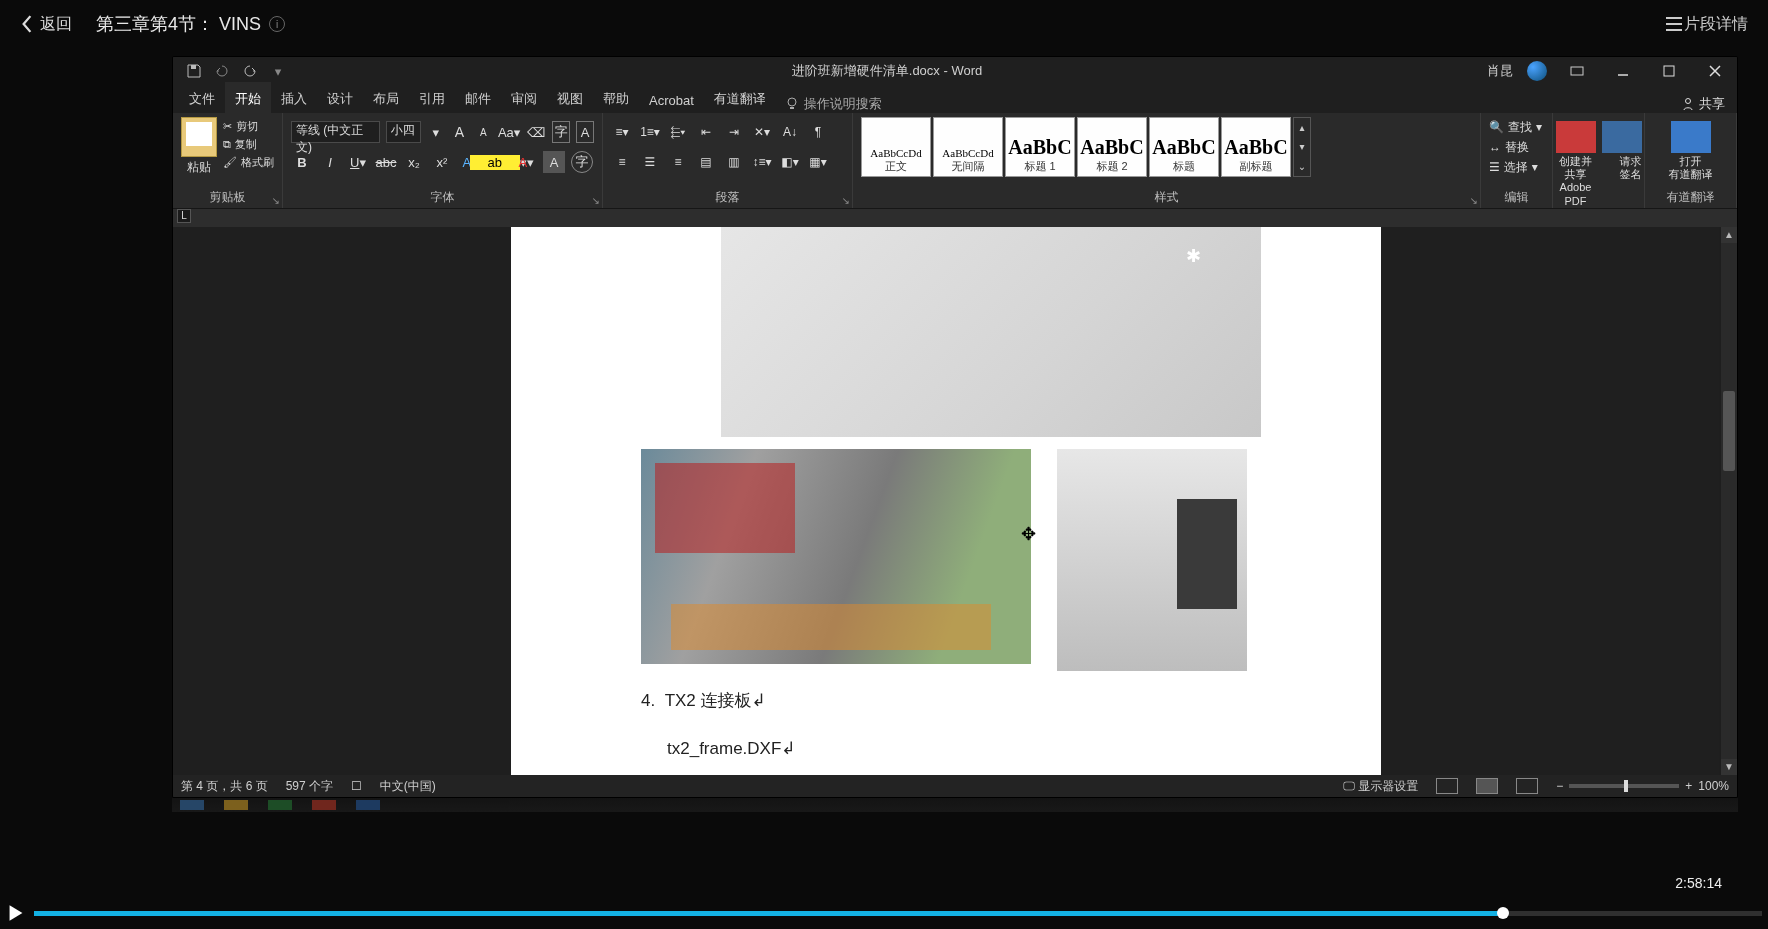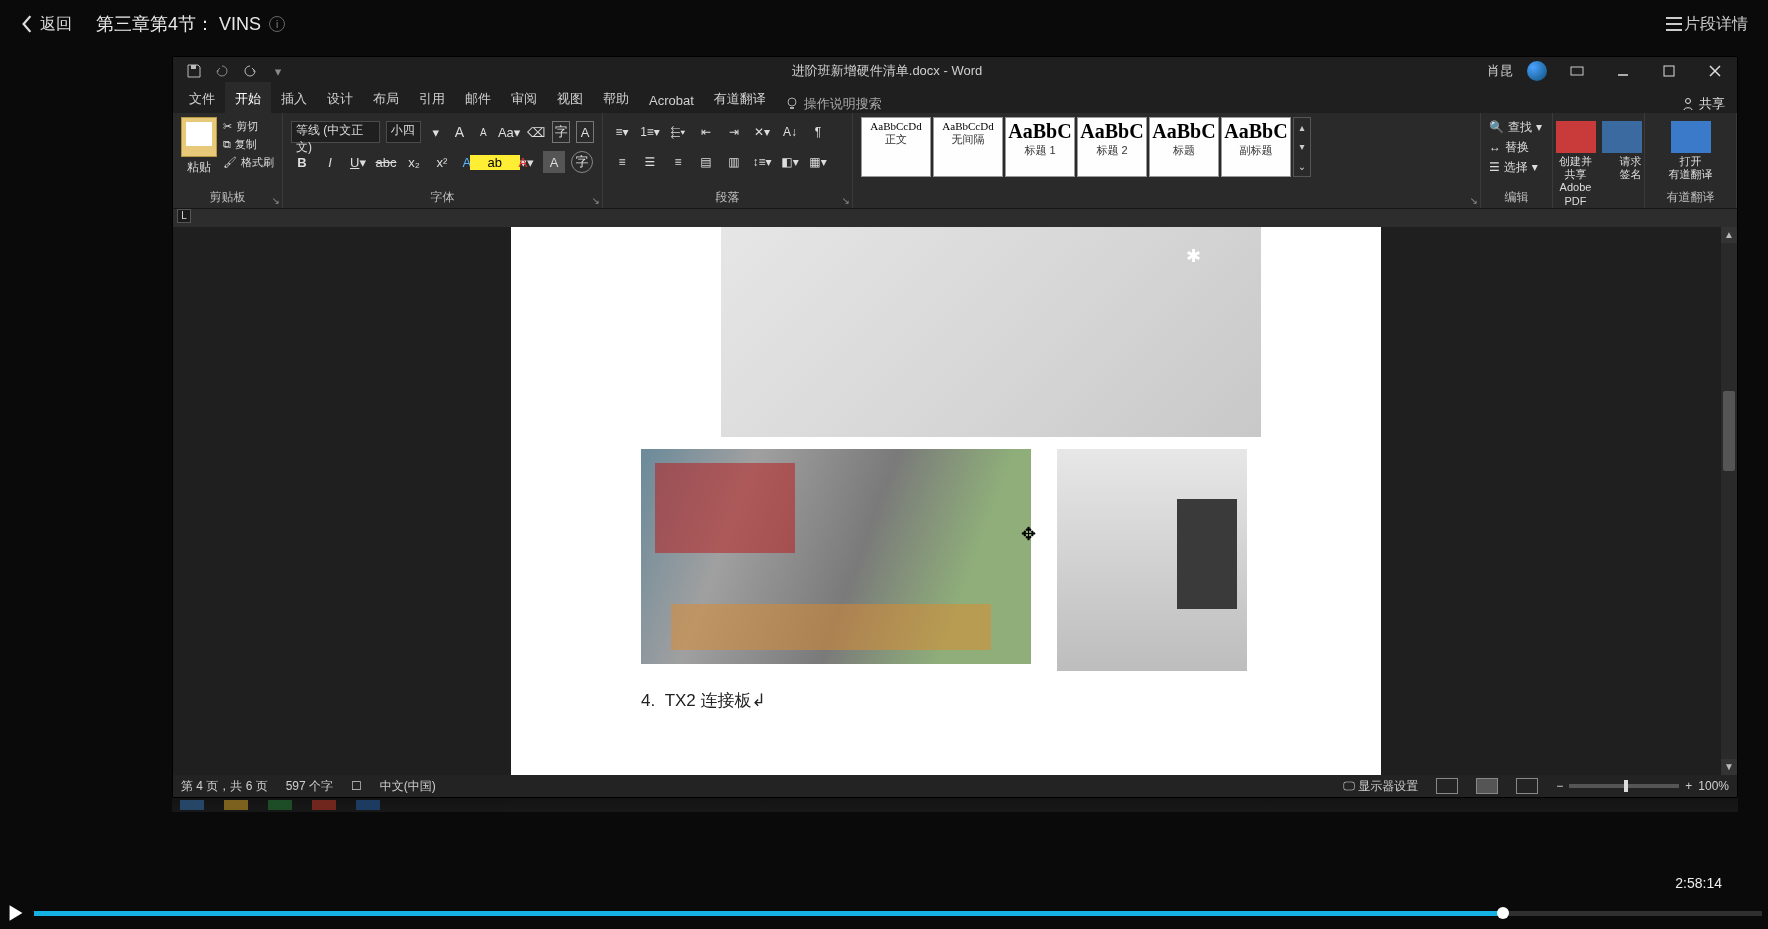--- a/index.html
+++ b/index.html
@@ -64,21 +64,21 @@
 .grp-font .smbtn{width:22px;height:22px;border:1px solid transparent;display:flex;align-items:center;justify-content:center;color:#ddd;font-size:13px;}
 
 
 .grp-para{width:250px;}
 .grp-para .row{display:flex;align-items:center;gap:6px;height:30px;}
 .grp-para .smbtn{width:22px;height:22px;display:flex;align-items:center;justify-content:center;color:#ddd;}
 
 
 .grp-styles{flex:1;min-width:420px;display:flex;flex-direction:column;}
 .style-gallery{display:flex;gap:2px;height:62px;overflow:hidden;}
-.style-item{width:70px;height:60px;background:#fefefe;border:1px solid #999;display:flex;flex-direction:column;align-items:center;justify-content:flex-start;color:#000;font-size:11px;padding:2px;}
+.style-item{width:70px;height:60px;background:#fefefe;border:1px solid #999;display:flex;flex-direction:column;align-items:center;justify-content:flex-end;color:#000;font-size:11px;padding:2px;}
 .style-item .prev{font-family:serif;}
 .style-item.h .prev{font-size:20px;font-weight:bold;}
 .style-item .nm{font-size:11px;color:#333;}
 .style-more{width:18px;height:60px;background:#2a2a2a;border:1px solid #555;display:flex;flex-direction:column;justify-content:space-around;align-items:center;color:#ccc;font-size:10px;}
 
 
 .grp-edit{width:72px;}
 .grp-edit .erow{display:flex;align-items:center;gap:4px;font-size:12px;color:#ddd;height:20px;}
 
 
@@ -333,20 +333,21 @@
         <div class="style-item h">
             <span class="prev">AaBbC</span>
             <span class="nm">副标题</span>
           </div>
         <div class="style-more">
             <span>▴</span>
             <span>▾</span>
             <span>⌄</span>
           </div>
       </div>
+      <div class="label">样式</div>
       <span class="dlaunch">↘</span>
     </div>
 
     <div class="group grp-edit">
       <div>
         <div class="erow">🔍 <span>查找</span> ▾</div>
         <div class="erow">↔ <span>替换</span></div>
         <div class="erow">☰ <span>选择</span> ▾</div>
       </div>
       <div class="label">编辑</div>
@@ -380,20 +381,21 @@
   </div>
 
   <div class="doc-area">
     <div class="page">
       <div class="img-top"></div>
       <div class="imgs-row">
         <div class="imgL"></div>
         <div class="imgR"></div>
       </div>
       <div class="txt"><span>4.</span>&nbsp;&nbsp;<span>TX2 连接板</span>↲</div>
+      <div class="txt2"><span>tx2_frame.DXF</span>↲</div>
       <div class="cursor">✥</div>
     </div>
   </div>
   <div class="doc-scroll">
     <div class="arr up">▲</div>
     <div class="thumb"></div>
     <div class="arr dn">▼</div>
   </div>
 
   <div class="w-status">

